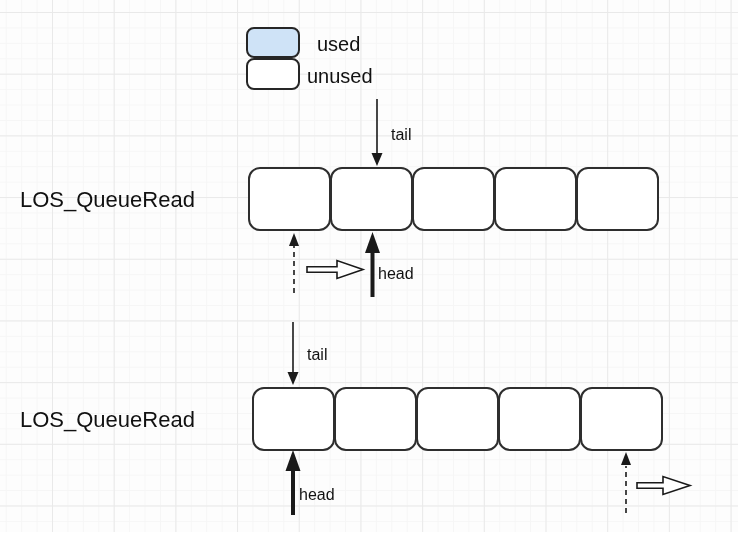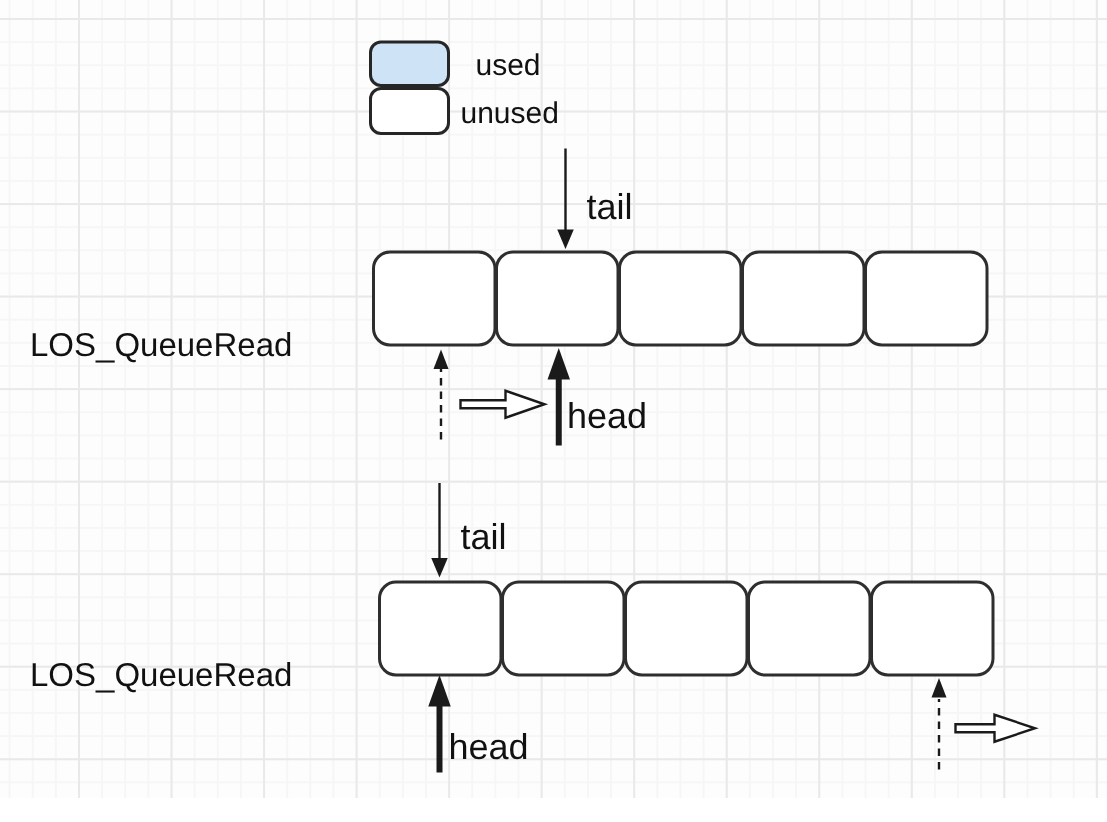--- a/index.html
+++ b/index.html
@@ -13,23 +13,23 @@
       linear-gradient(90deg, #e9e9e9 1px, transparent 1px),
       linear-gradient(#f6f6f6 1px, transparent 1px),
       linear-gradient(90deg, #f6f6f6 1px, transparent 1px);
     background-size:61.7px 61.7px,61.7px 61.7px,15.425px 15.425px,15.425px 15.425px;
     background-position:52px 12px;
     font-family:"Liberation Sans","DejaVu Sans",sans-serif;
     color:#111;
   }
   .arrow-layer{position:absolute;left:0;top:0;width:738px;height:548px;pointer-events:none;}
   .txt{position:absolute;white-space:nowrap;line-height:1;}
-  .ptr-label{font-size:24px;}
+  .ptr-label{font-size:16px;}
   .legend-label{font-size:20px;}
-  .queue-label{font-size:22px;margin-top:30px;}
+  .queue-label{font-size:22px;}
   .swatch{
     position:absolute;width:54px;height:31px;
     border:2px solid #262626;border-radius:8px;
     box-sizing:border-box;background:#fff;
   }
   .cells{position:absolute;display:flex;}
   .cell{
     width:83px;height:64px;box-sizing:border-box;
     background:#ffffff;border:2.5px solid #2e2e2e;border-radius:12px;
     flex:0 0 auto;

